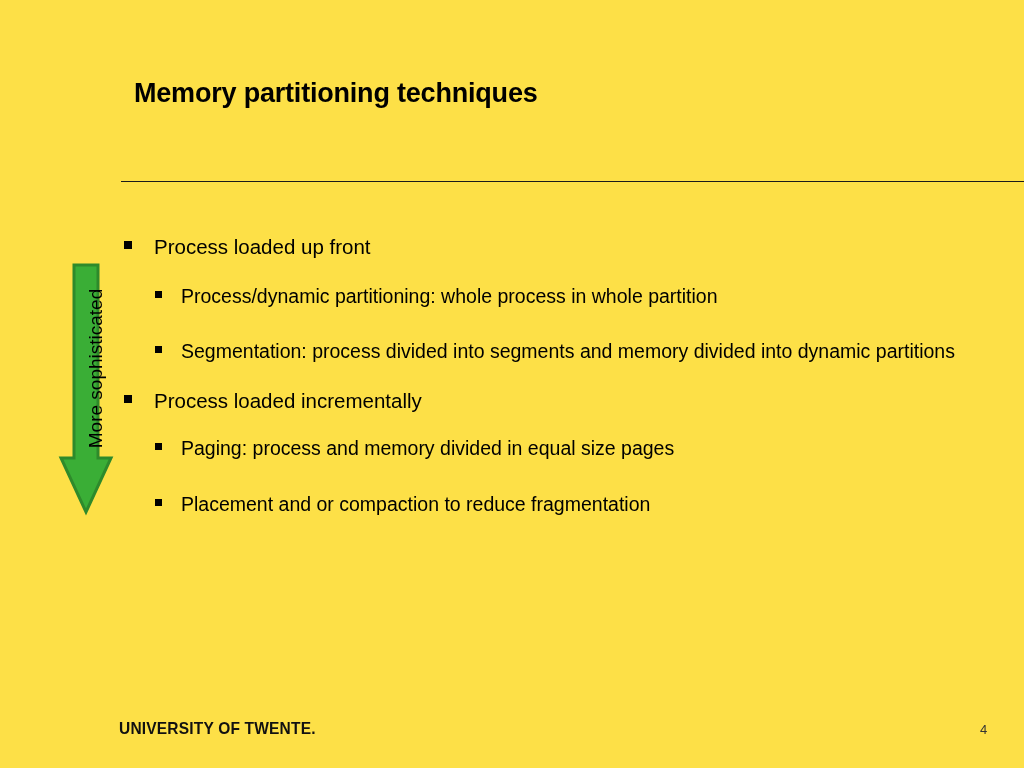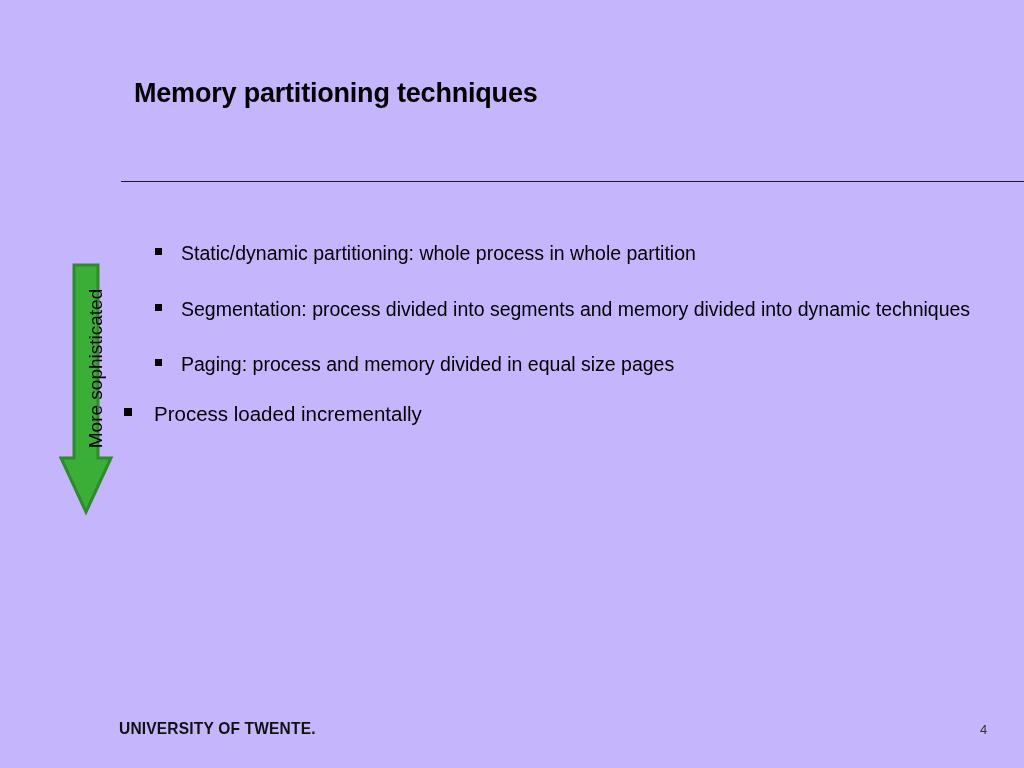--- a/index.html
+++ b/index.html
@@ -9,21 +9,21 @@
     background: #ffffff;
   }
   body {
     font-family: "Liberation Sans", sans-serif;
     color: #000000;
   }
   #slide {
     position: relative;
     width: 1024px;
     height: 768px;
-    background: #c4b5fd;
+    background: #fde047;
     overflow: hidden;
   }
 
   
   #slide-title {
     position: absolute;
     left: 134px;
     top: 78px;
     width: 840px;
     font-size: 27px;
@@ -163,42 +163,50 @@
 
   <div id="arrow-group">
     <svg id="arrow-svg" viewBox="0 0 56 255">
       <polygon points="16,3 40,3 40,196 53,196 28,250 3,196 16,196" fill="#3aae36" stroke="#2e8a2b" stroke-width="3" stroke-linejoin="miter"></polygon>
     </svg>
     <div id="arrow-label">More sophisticated</div>
   </div>
 
   <div id="body">
 
-
-    <div class="bullet lvl2">
-      <span class="marker"></span>
-      <span class="btext">Static/dynamic partitioning: whole process in whole partition</span>
-    </div>
-
-    <div class="bullet lvl2">
-      <span class="marker"></span>
-      <span class="btext">Segmentation: process divided into segments and memory divided into dynamic techniques</span>
+    <div class="bullet lvl1">
+      <span class="marker"></span>
+      <span class="btext">Process loaded up front</span>
+    </div>
+
+    <div class="bullet lvl2">
+      <span class="marker"></span>
+      <span class="btext">Process/dynamic partitioning: whole process in whole partition</span>
+    </div>
+
+    <div class="bullet lvl2">
+      <span class="marker"></span>
+      <span class="btext">Segmentation: process divided into segments and memory divided into dynamic partitions</span>
+    </div>
+
+    <div class="bullet lvl1 tight">
+      <span class="marker"></span>
+      <span class="btext">Process loaded incrementally</span>
     </div>
 
     <div class="bullet lvl2">
       <span class="marker"></span>
       <span class="btext">Paging: process and memory divided in equal size pages</span>
     </div>
 
-    <div class="bullet lvl1 tight">
-      <span class="marker"></span>
-      <span class="btext">Process loaded incrementally</span>
-    </div>
-
-
+
+    <div class="bullet lvl2">
+      <span class="marker"></span>
+      <span class="btext">Placement and or compaction to reduce fragmentation</span>
+    </div>
 
 
   </div>
 
   <div id="footer-brand">UNIVERSITY OF TWENTE.</div>
 
   <div id="footer-pagenum">4</div>
 
 </div>
 

